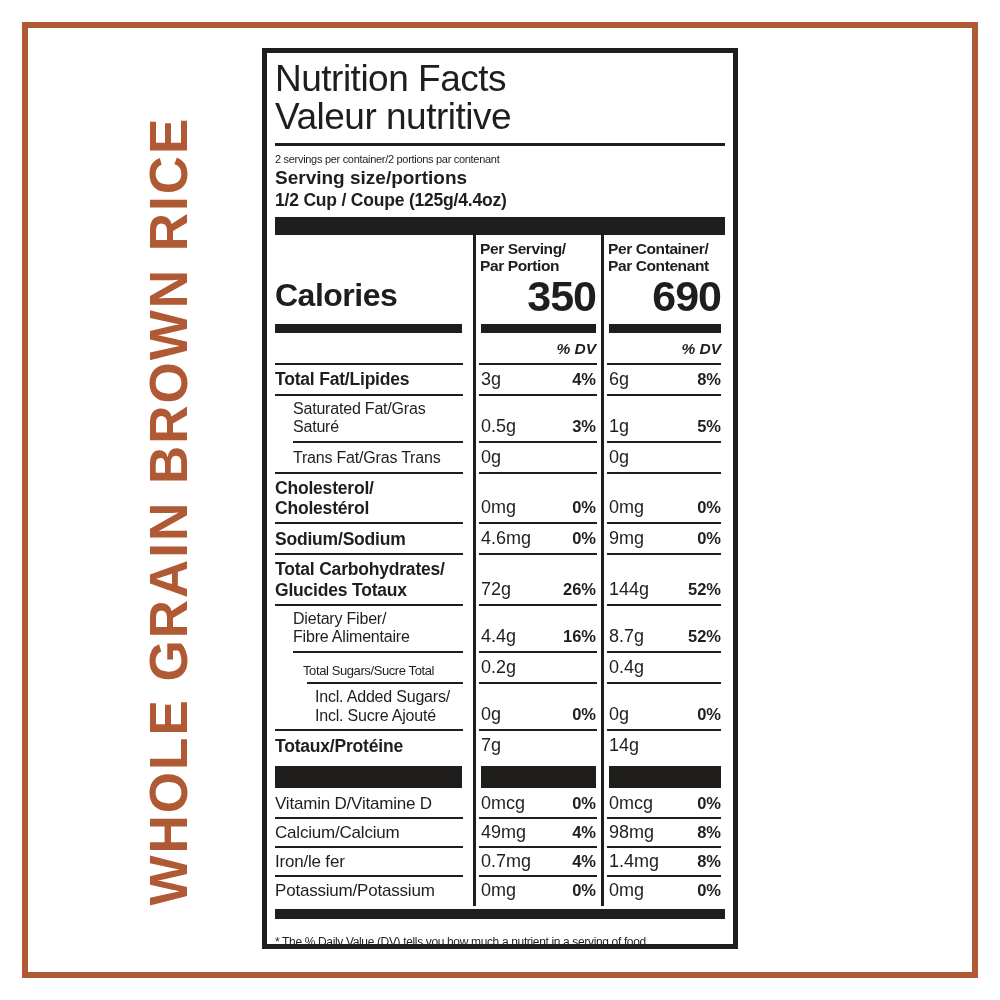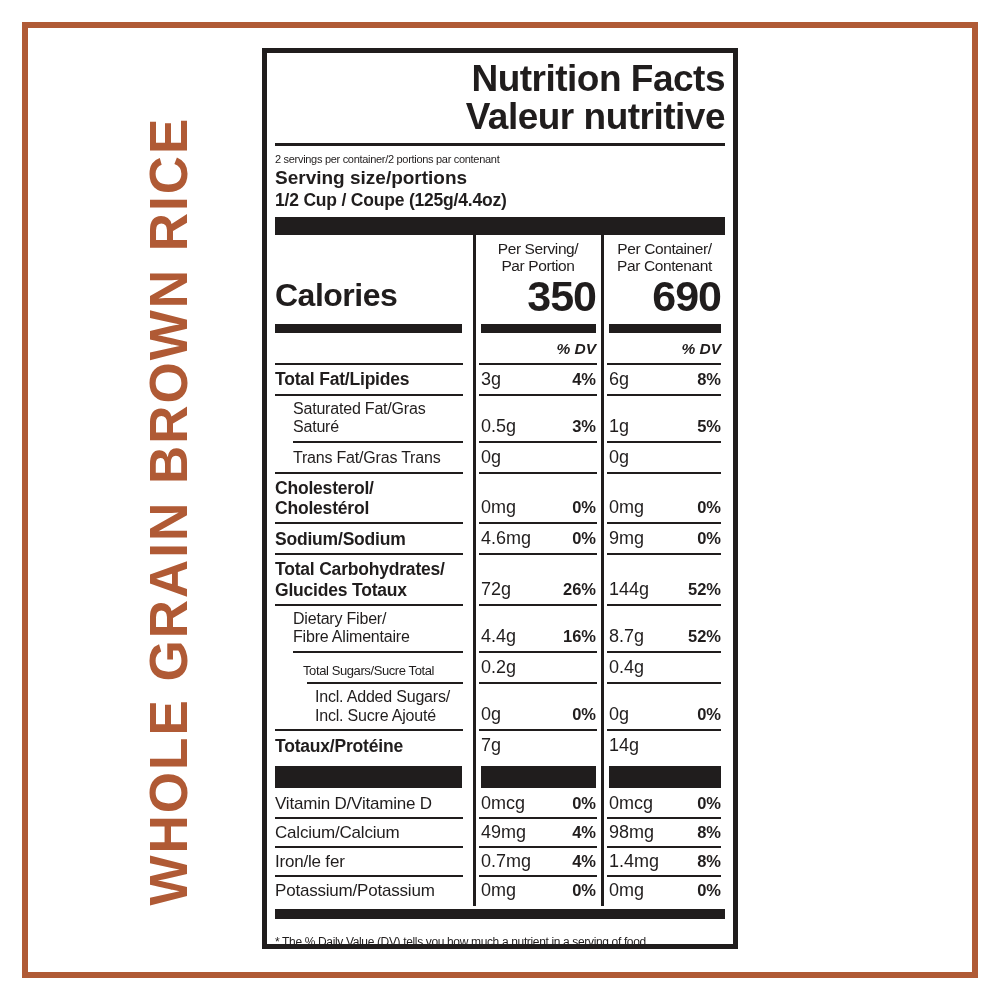--- a/index.html
+++ b/index.html
@@ -12,37 +12,37 @@
   .side-title{
     position:absolute;left:168px;top:511px;
     transform:translate(-50%,-50%) rotate(-90deg);
     white-space:nowrap;font-weight:700;font-size:53px;letter-spacing:2px;color:#b05a35;
   }
   .nf-box{
     position:absolute;left:262px;top:48px;width:476px;height:901px;
     border:5px solid #201d1d;background:#fff;box-sizing:border-box;
     padding:7px 8px;overflow:hidden;
   }
-  .nf-title{text-align:right;font-weight:700;font-size:37px;line-height:1.04;letter-spacing:-0.5px;}
+  .nf-title{text-align:left;font-weight:400;font-size:37px;line-height:1.04;letter-spacing:-0.5px;}
   .title-rule{height:3px;background:#201d1d;margin:6px 0 6px;}
   .serv1{font-size:11px;line-height:1.3;letter-spacing:-0.3px;}
   .serv2{font-size:19px;font-weight:700;line-height:1.25;}
   .serv3{font-size:17.5px;font-weight:700;line-height:1.25;letter-spacing:-0.2px;}
   .bar-thick{height:18px;background:#201d1d;margin-top:5px;}
   .grid-area{position:relative;}
   .vdiv{position:absolute;width:3px;top:0;bottom:0;background:#201d1d;}
   .vdiv.d1{left:198px;} .vdiv.d2{left:326px;}
   .g{display:grid;grid-template-columns:197px 128px 125px;align-items:end;}
   .cl{padding-right:10px;}
   .cv{padding:0 4px 0 9px;display:flex;justify-content:space-between;align-items:baseline;}
   
   .cal-row{padding:2px 0 2px;}
   .cal-row .cl{font-size:32px;font-weight:700;letter-spacing:-0.5px;padding-bottom:4px;}
   .cv-h{padding:0 4px 0 8px;display:block;}
-  .hdr{font-size:15.5px;font-weight:400;line-height:1.12;letter-spacing:-0.4px;text-align:center;padding-top:3px;}
+  .hdr{font-size:15.5px;font-weight:700;line-height:1.12;letter-spacing:-0.4px;text-align:left;padding-top:3px;}
   .num{font-size:43px;font-weight:700;line-height:1.0;text-align:right;letter-spacing:-1px;}
   .bar-med{height:9px;background:#201d1d;margin-top:4px;}
   .dvtxt{font-size:15.5px;font-weight:700;text-align:right;padding:3px 0 1px;width:100%;font-style:italic;}
   
   .row{position:relative;padding:4px 0 6px;}
   .rule{position:absolute;bottom:0;height:2px;background:#201d1d;}
   .rl{left:0;width:188px;}
   .r1 .rl{left:18px;width:170px;}
   .r2 .rl{left:32px;width:156px;}
   .rv1{left:204px;width:118px;}

